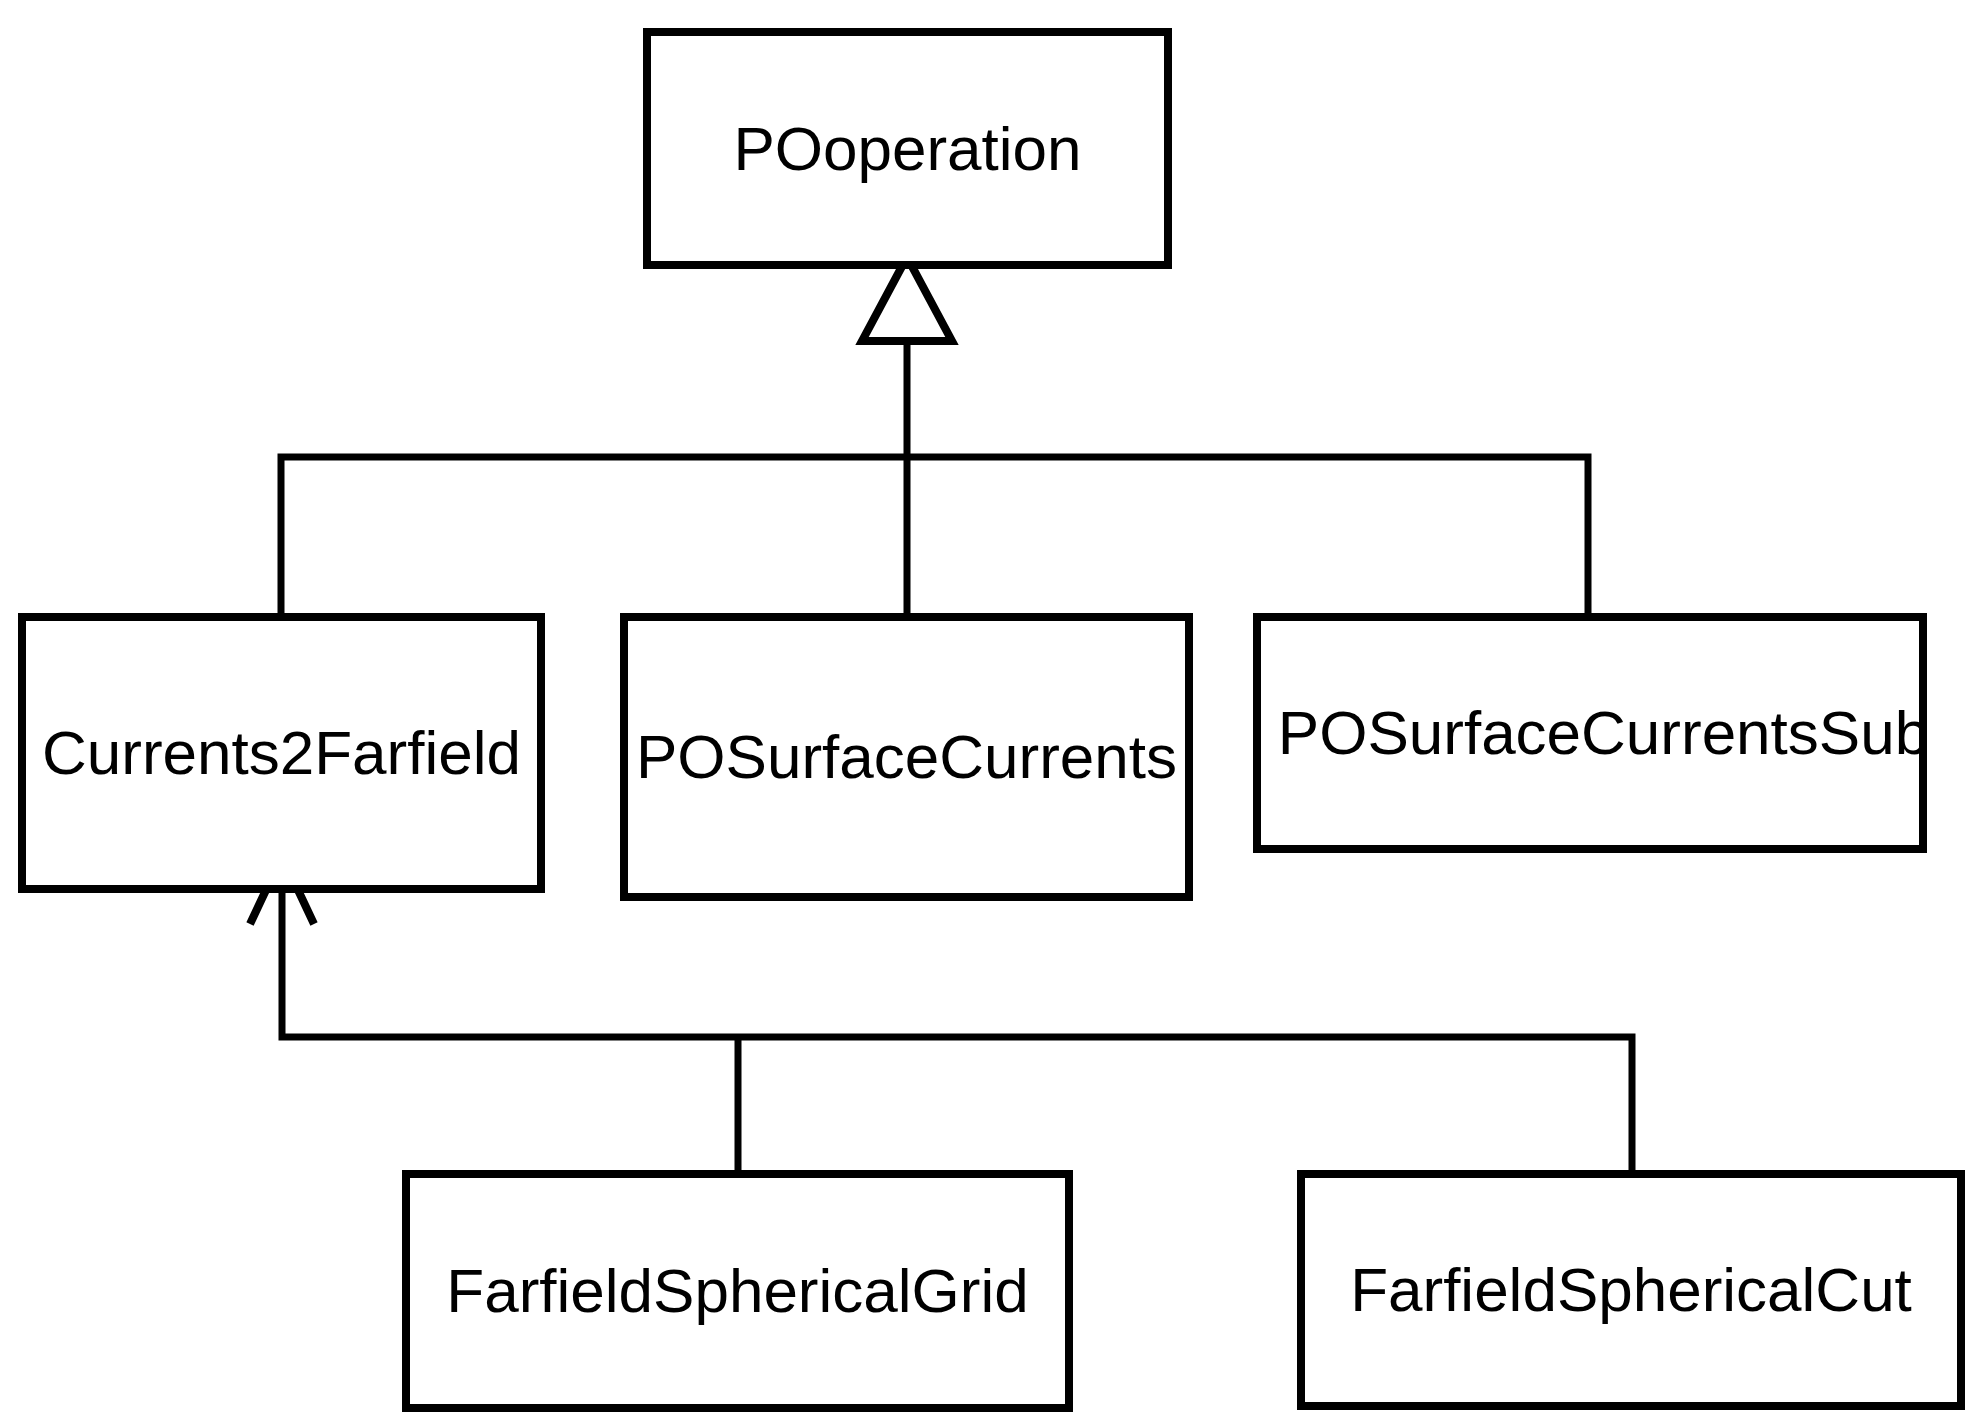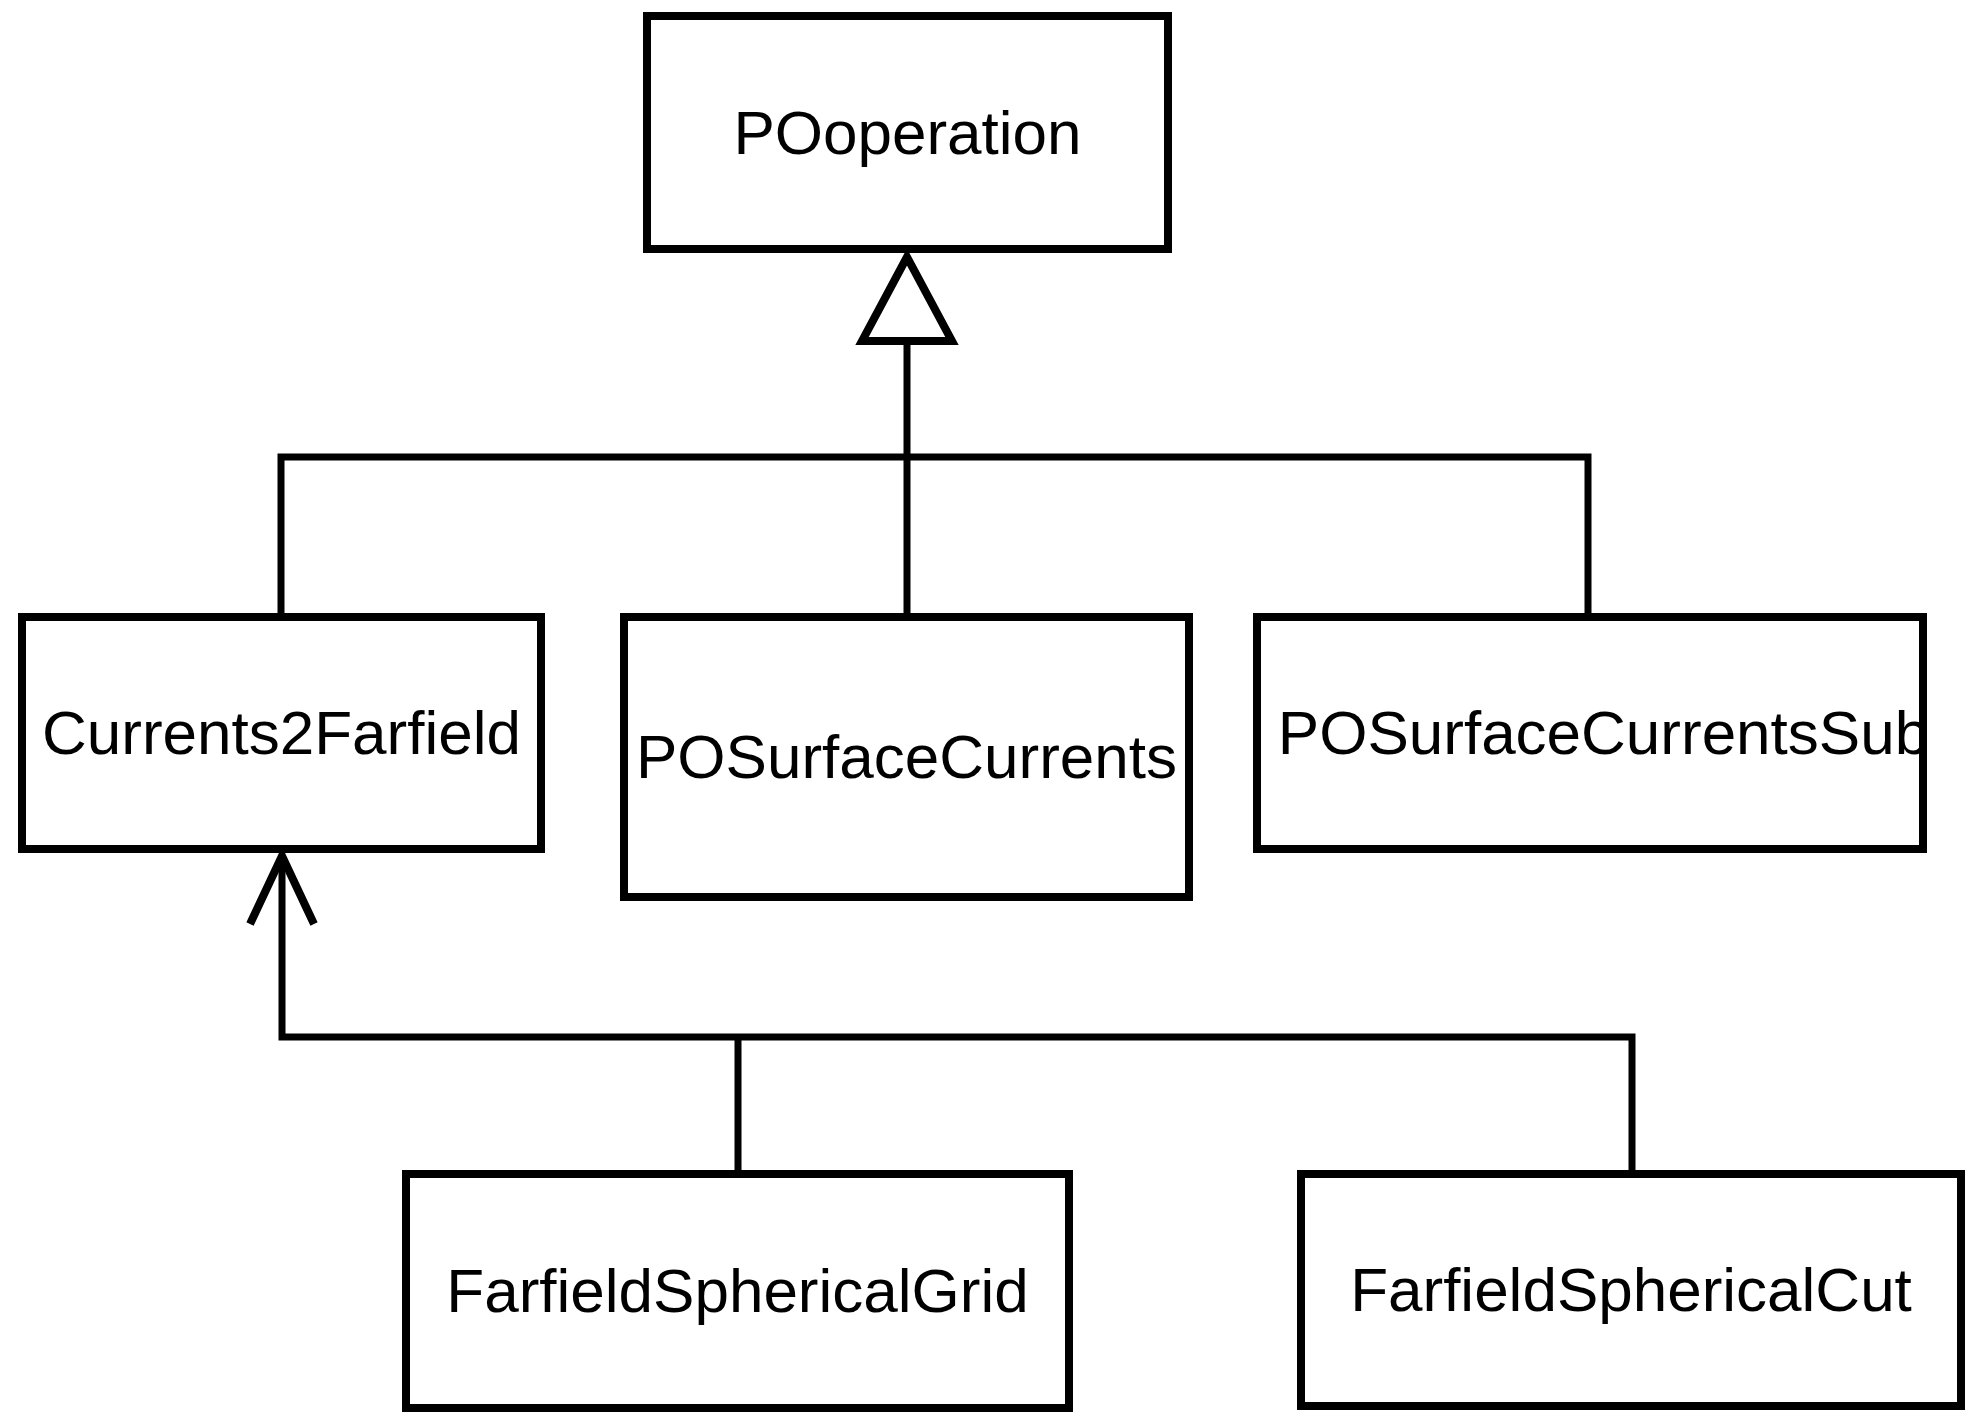--- a/index.html
+++ b/index.html
@@ -28,22 +28,22 @@
     border: 8px solid #000000;
     background: #ffffff;
     display: flex;
     align-items: center;
     justify-content: center;
     color: #000000;
     font-size: 62px;
     line-height: 1;
     white-space: nowrap;
   }
-  .n-pooperation          { left: 643px;  top: 12px;   width: 529px; height: 241px; }
-  .n-currents2farfield    { left: 18px;   top: 613px;  width: 527px; height: 240px; }
+  .n-pooperation          { left: 643px;  top: 28px;   width: 529px; height: 241px; }
+  .n-currents2farfield    { left: 18px;   top: 613px;  width: 527px; height: 280px; }
   .n-posurfacecurrents    { left: 620px;  top: 613px;  width: 573px; height: 288px; }
   .n-posurfacecurrentssub { left: 1253px; top: 613px;  width: 674px; height: 240px; padding-left: 27px; }
   .n-farfieldsphericalgrid{ left: 402px;  top: 1170px; width: 671px; height: 242px; }
   .n-farfieldsphericalcut { left: 1297px; top: 1170px; width: 668px; height: 240px; }
 </style>
 </head>
 <body>
 
 <div id="canvas">
 

